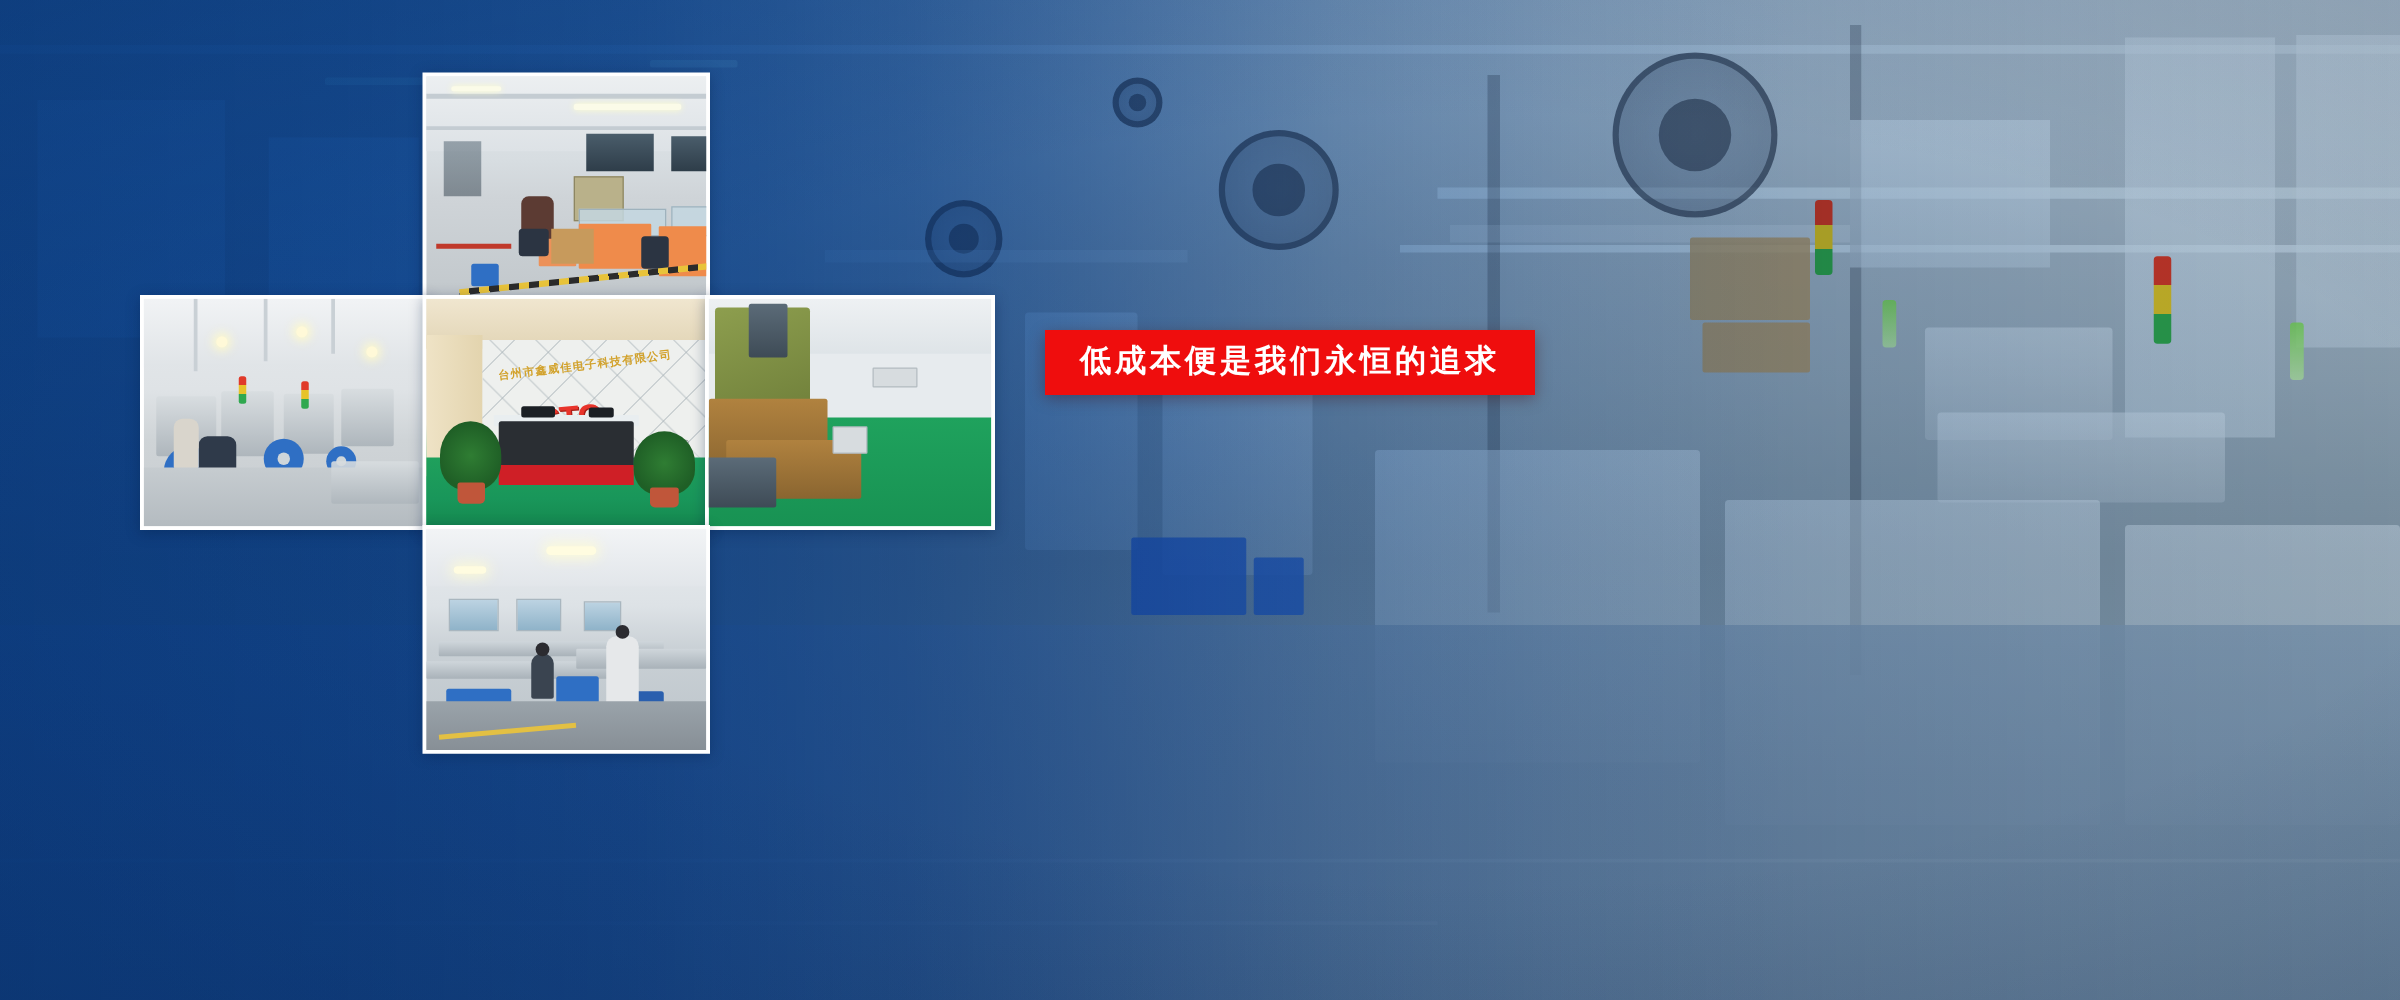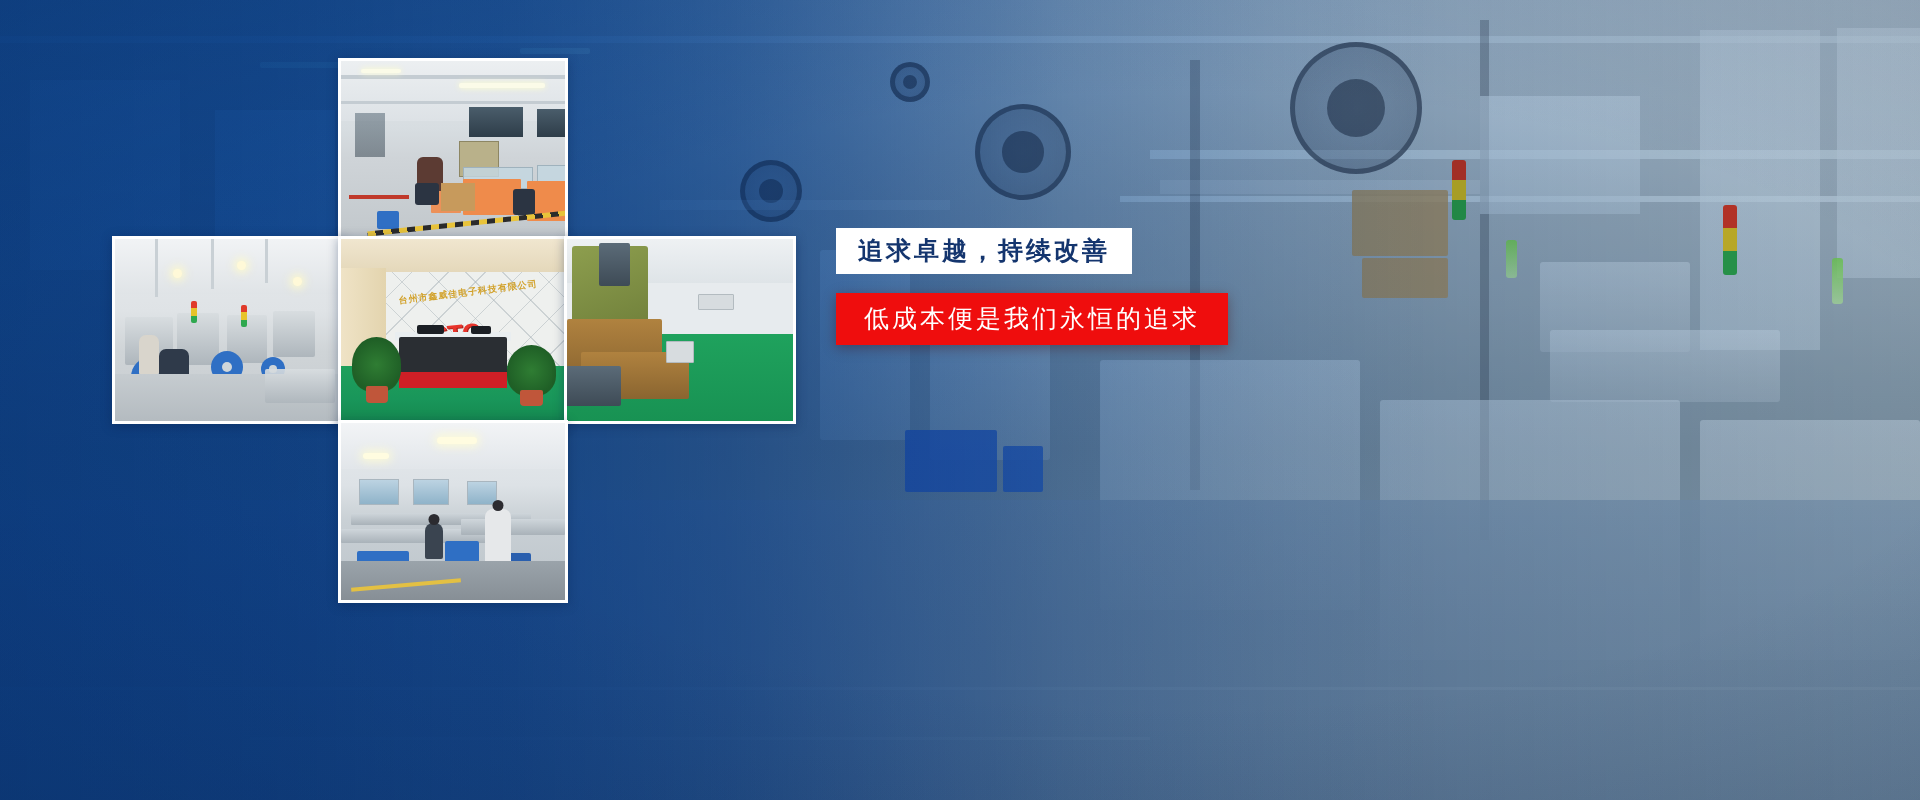--- a/index.html
+++ b/index.html
@@ -143,22 +143,22 @@
   .p5 .ylw{position:absolute;height:4px;background:#e3c043;}
 
   
   .textblock{position:absolute;left:836px;top:228px;width:560px;}
   .tagline{display:inline-block;background:#ffffff;color:#14356e;
     font-size:25px;font-weight:700;letter-spacing:3px;line-height:1;
     padding:10px 22px 11px 22px;}
   .headline{margin-top:17px;color:#ffffff;font-size:58px;font-weight:800;
     letter-spacing:2px;line-height:1.06;white-space:nowrap;
     text-shadow:0 2px 10px rgba(5,25,60,.55);}
-  .redbar{display:inline-block;margin-top:19px;background:#ef0d0d;color:#ffffff;
-    font-size:25px;font-weight:400;letter-spacing:3px;line-height:1;
+  .redbar{display:inline-block;margin-top:36px;background:#ef0d0d;color:#ffffff;
+    font-size:25px;font-weight:700;letter-spacing:3px;line-height:1;
     padding:13px 28px 14px 28px;box-shadow:0 3px 12px rgba(60,0,0,.35);}
 </style>
 </head>
 <body>
 
 <div class="stage">
 
   <div class="bg">
     <div class="bg-photo">
 
@@ -333,17 +333,16 @@
               <span class="h"></span>
             </div>
           <div class="grnfl"></div>
           <div class="ylw" style="left:10px;top:160px;width:110px;transform:rotate(-5deg);"></div>
         </div>
       </div>
     </div>
   </div>
 
   <div class="textblock">
-    <div class="tagline">追求卓越，持续改善</div>
     <div class="redbar">低成本便是我们永恒的追求</div>
   </div>
 
 </div>
 
 </body></html>

